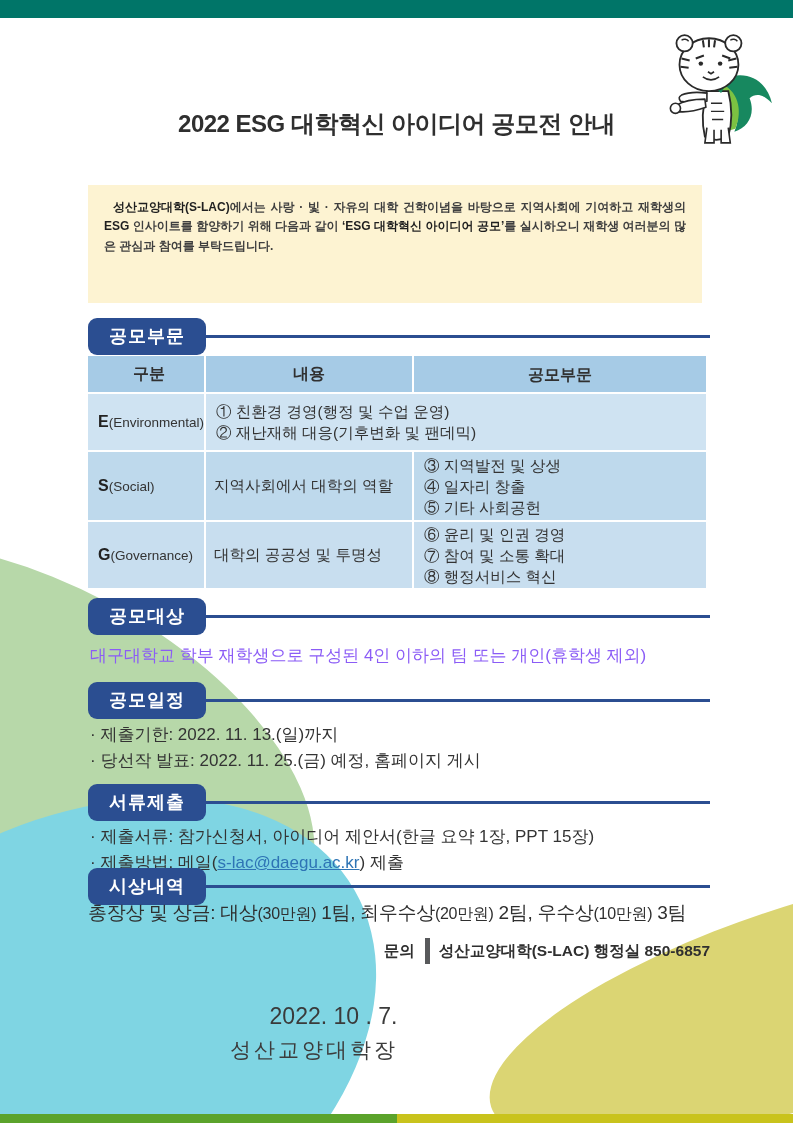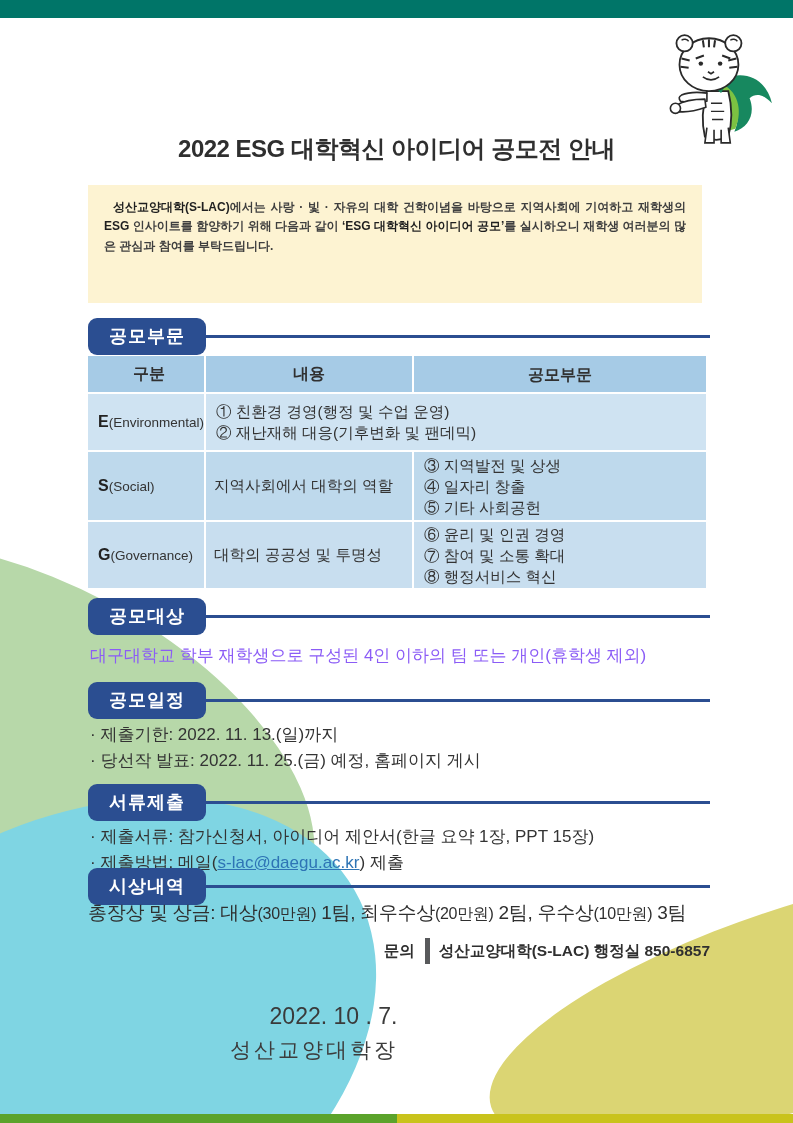--- a/index.html
+++ b/index.html
@@ -13,21 +13,21 @@
     background:var(--top_bar,#007568); z-index:3; }
   .botbar-left { position:absolute; bottom:0; left:0; width:397px; height:9px;
     background:var(--bottom_bar_left,#5ba32b); z-index:3; }
   .botbar-right { position:absolute; bottom:0; left:397px; width:396px; height:9px;
     background:var(--bottom_bar_right,#c9c31c); z-index:3; }
   
   .blobs { position:absolute; inset:0; z-index:0; }
   
   .mascot { position:absolute; left:648px; top:30px; width:128px; height:116px; z-index:2; }
   
-  .title { position:absolute; top:133px; left:0; width:793px; text-align:center;
+  .title { position:absolute; top:108px; left:0; width:793px; text-align:center;
     font-size:24px; font-weight:bold; color:#2f2f2f; letter-spacing:-0.5px; z-index:2; }
   
   .intro { position:absolute; top:185px; left:88px; width:614px; height:118px;
     box-sizing:border-box; background:var(--intro_bg,#fdf3d2);
     padding:13px 16px 0 16px; z-index:2;
     font-size:12px; font-weight:bold; color:#3f3f3f; line-height:1.62;
     text-align:justify; text-indent:9px; }
   .intro .hard { color:#1f1f1f; }
   
   .section-head { position:absolute; left:88px; width:622px; display:flex;

